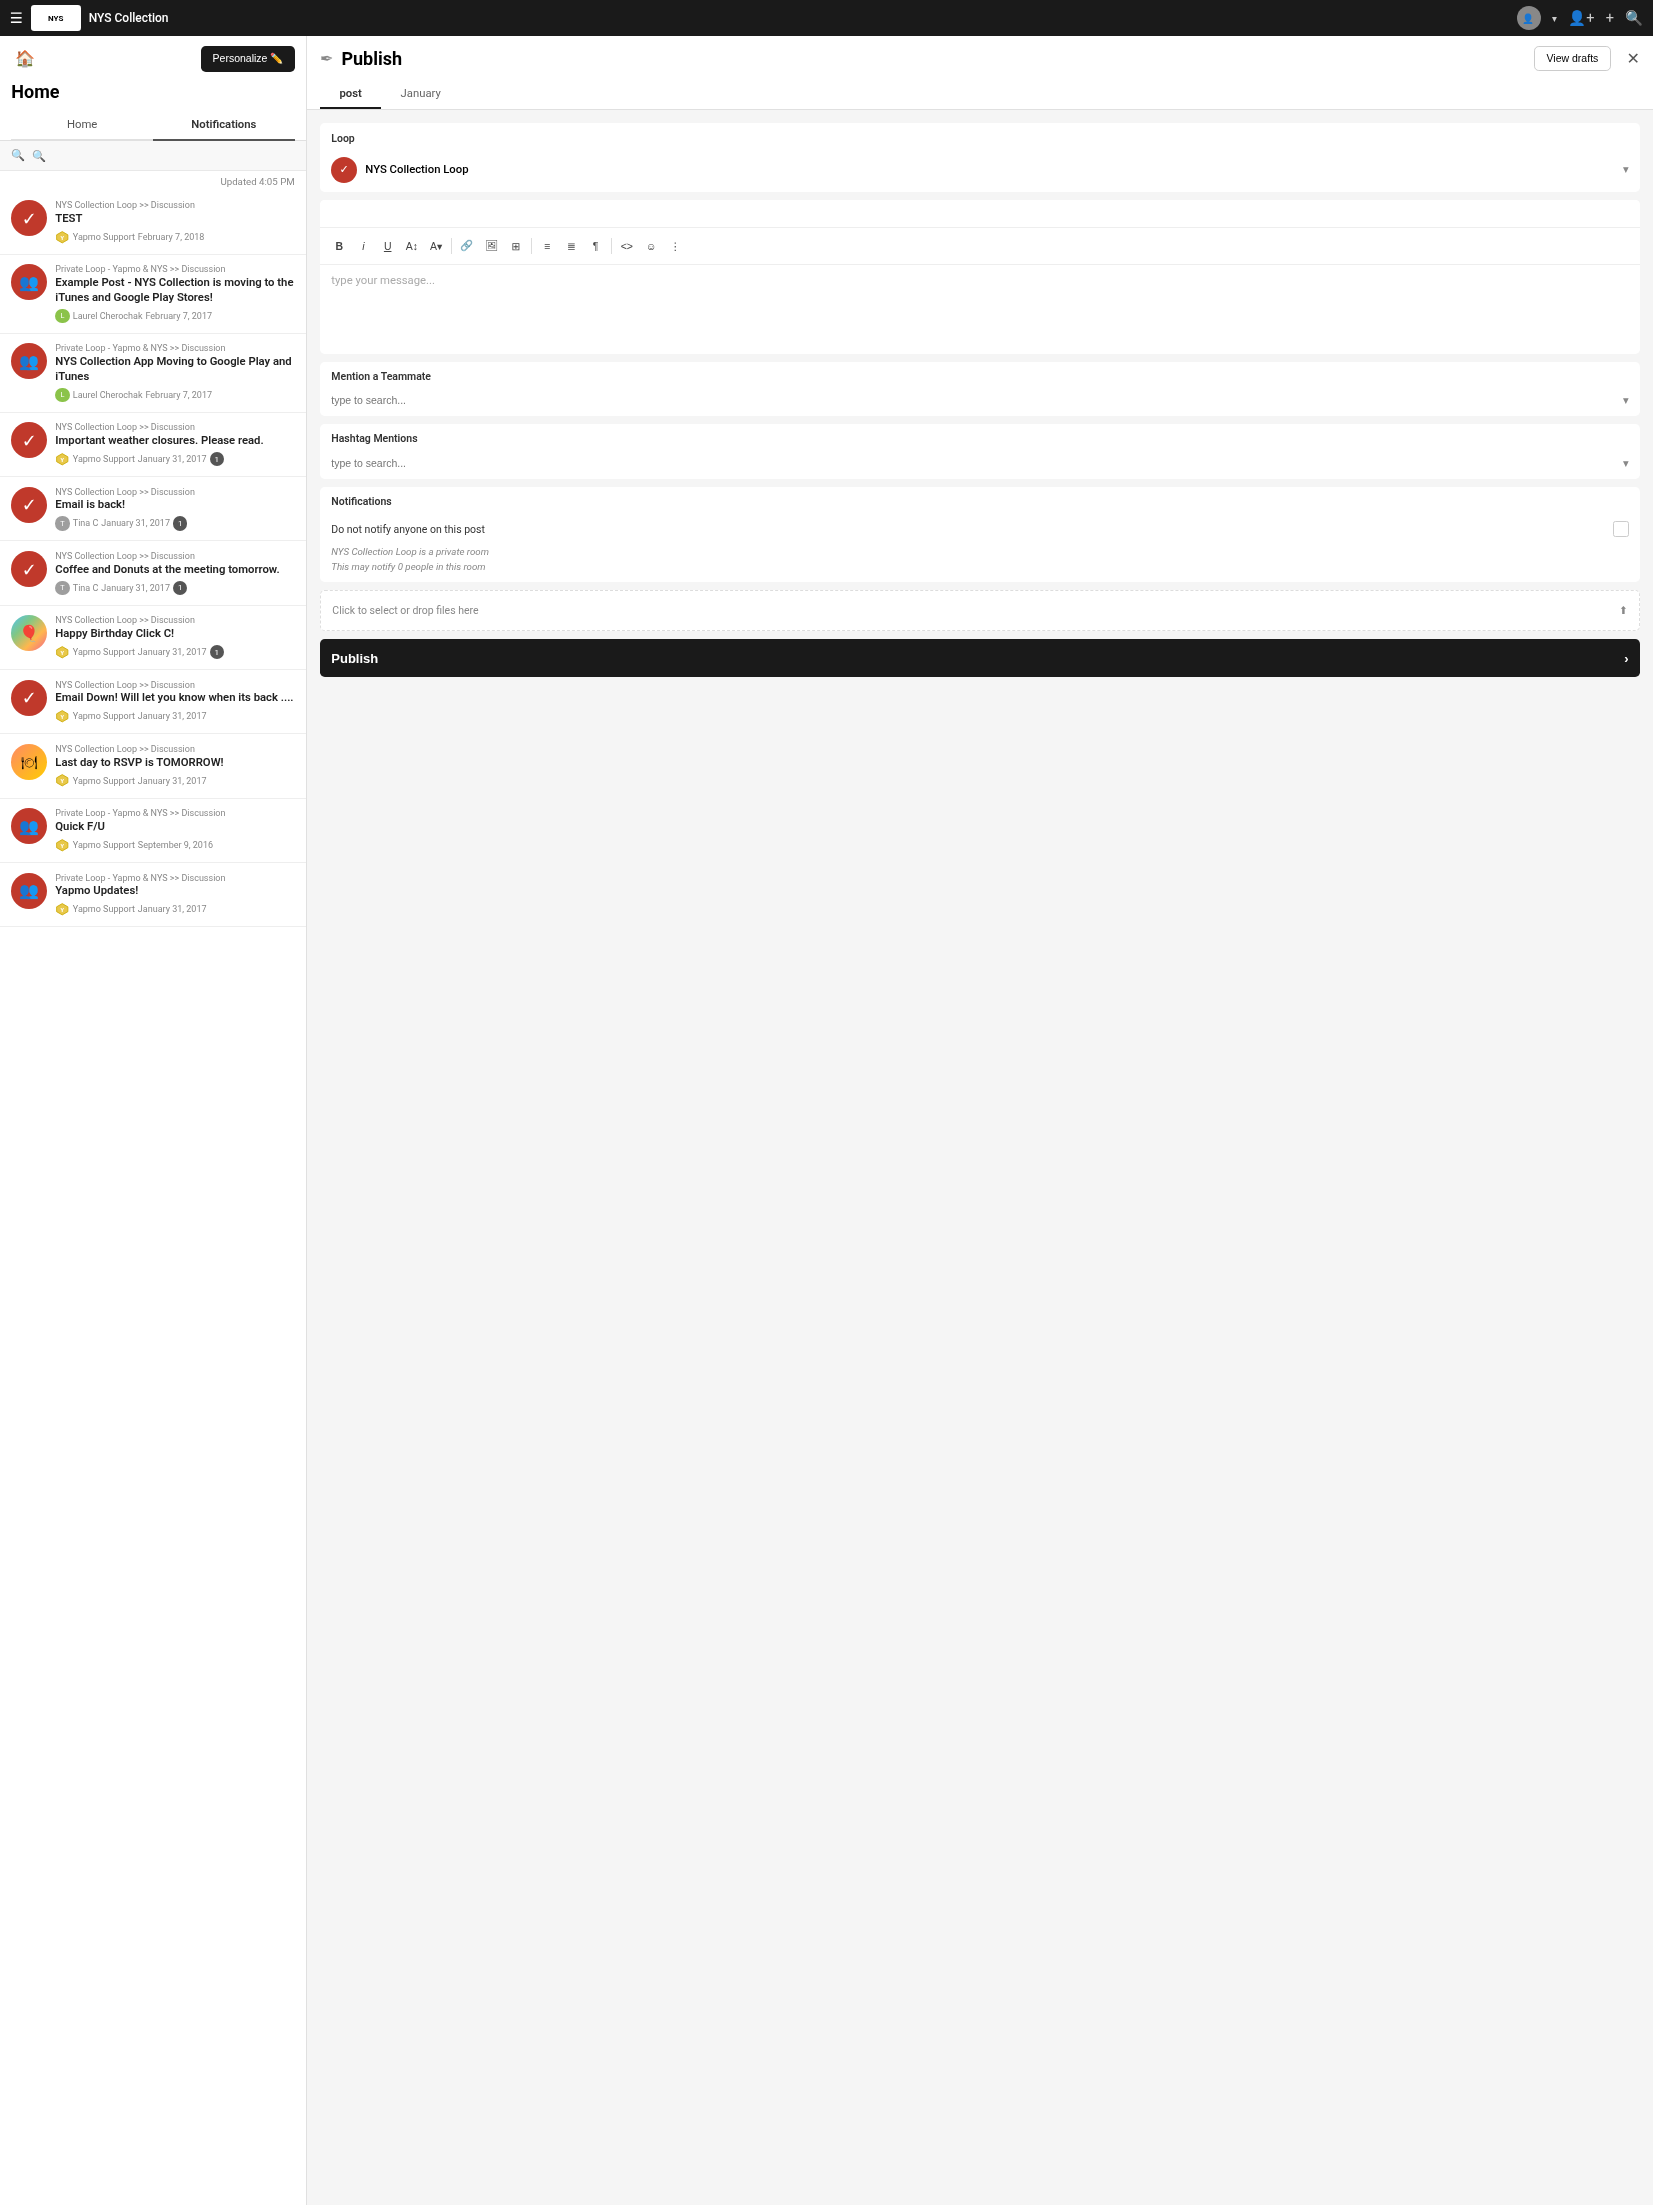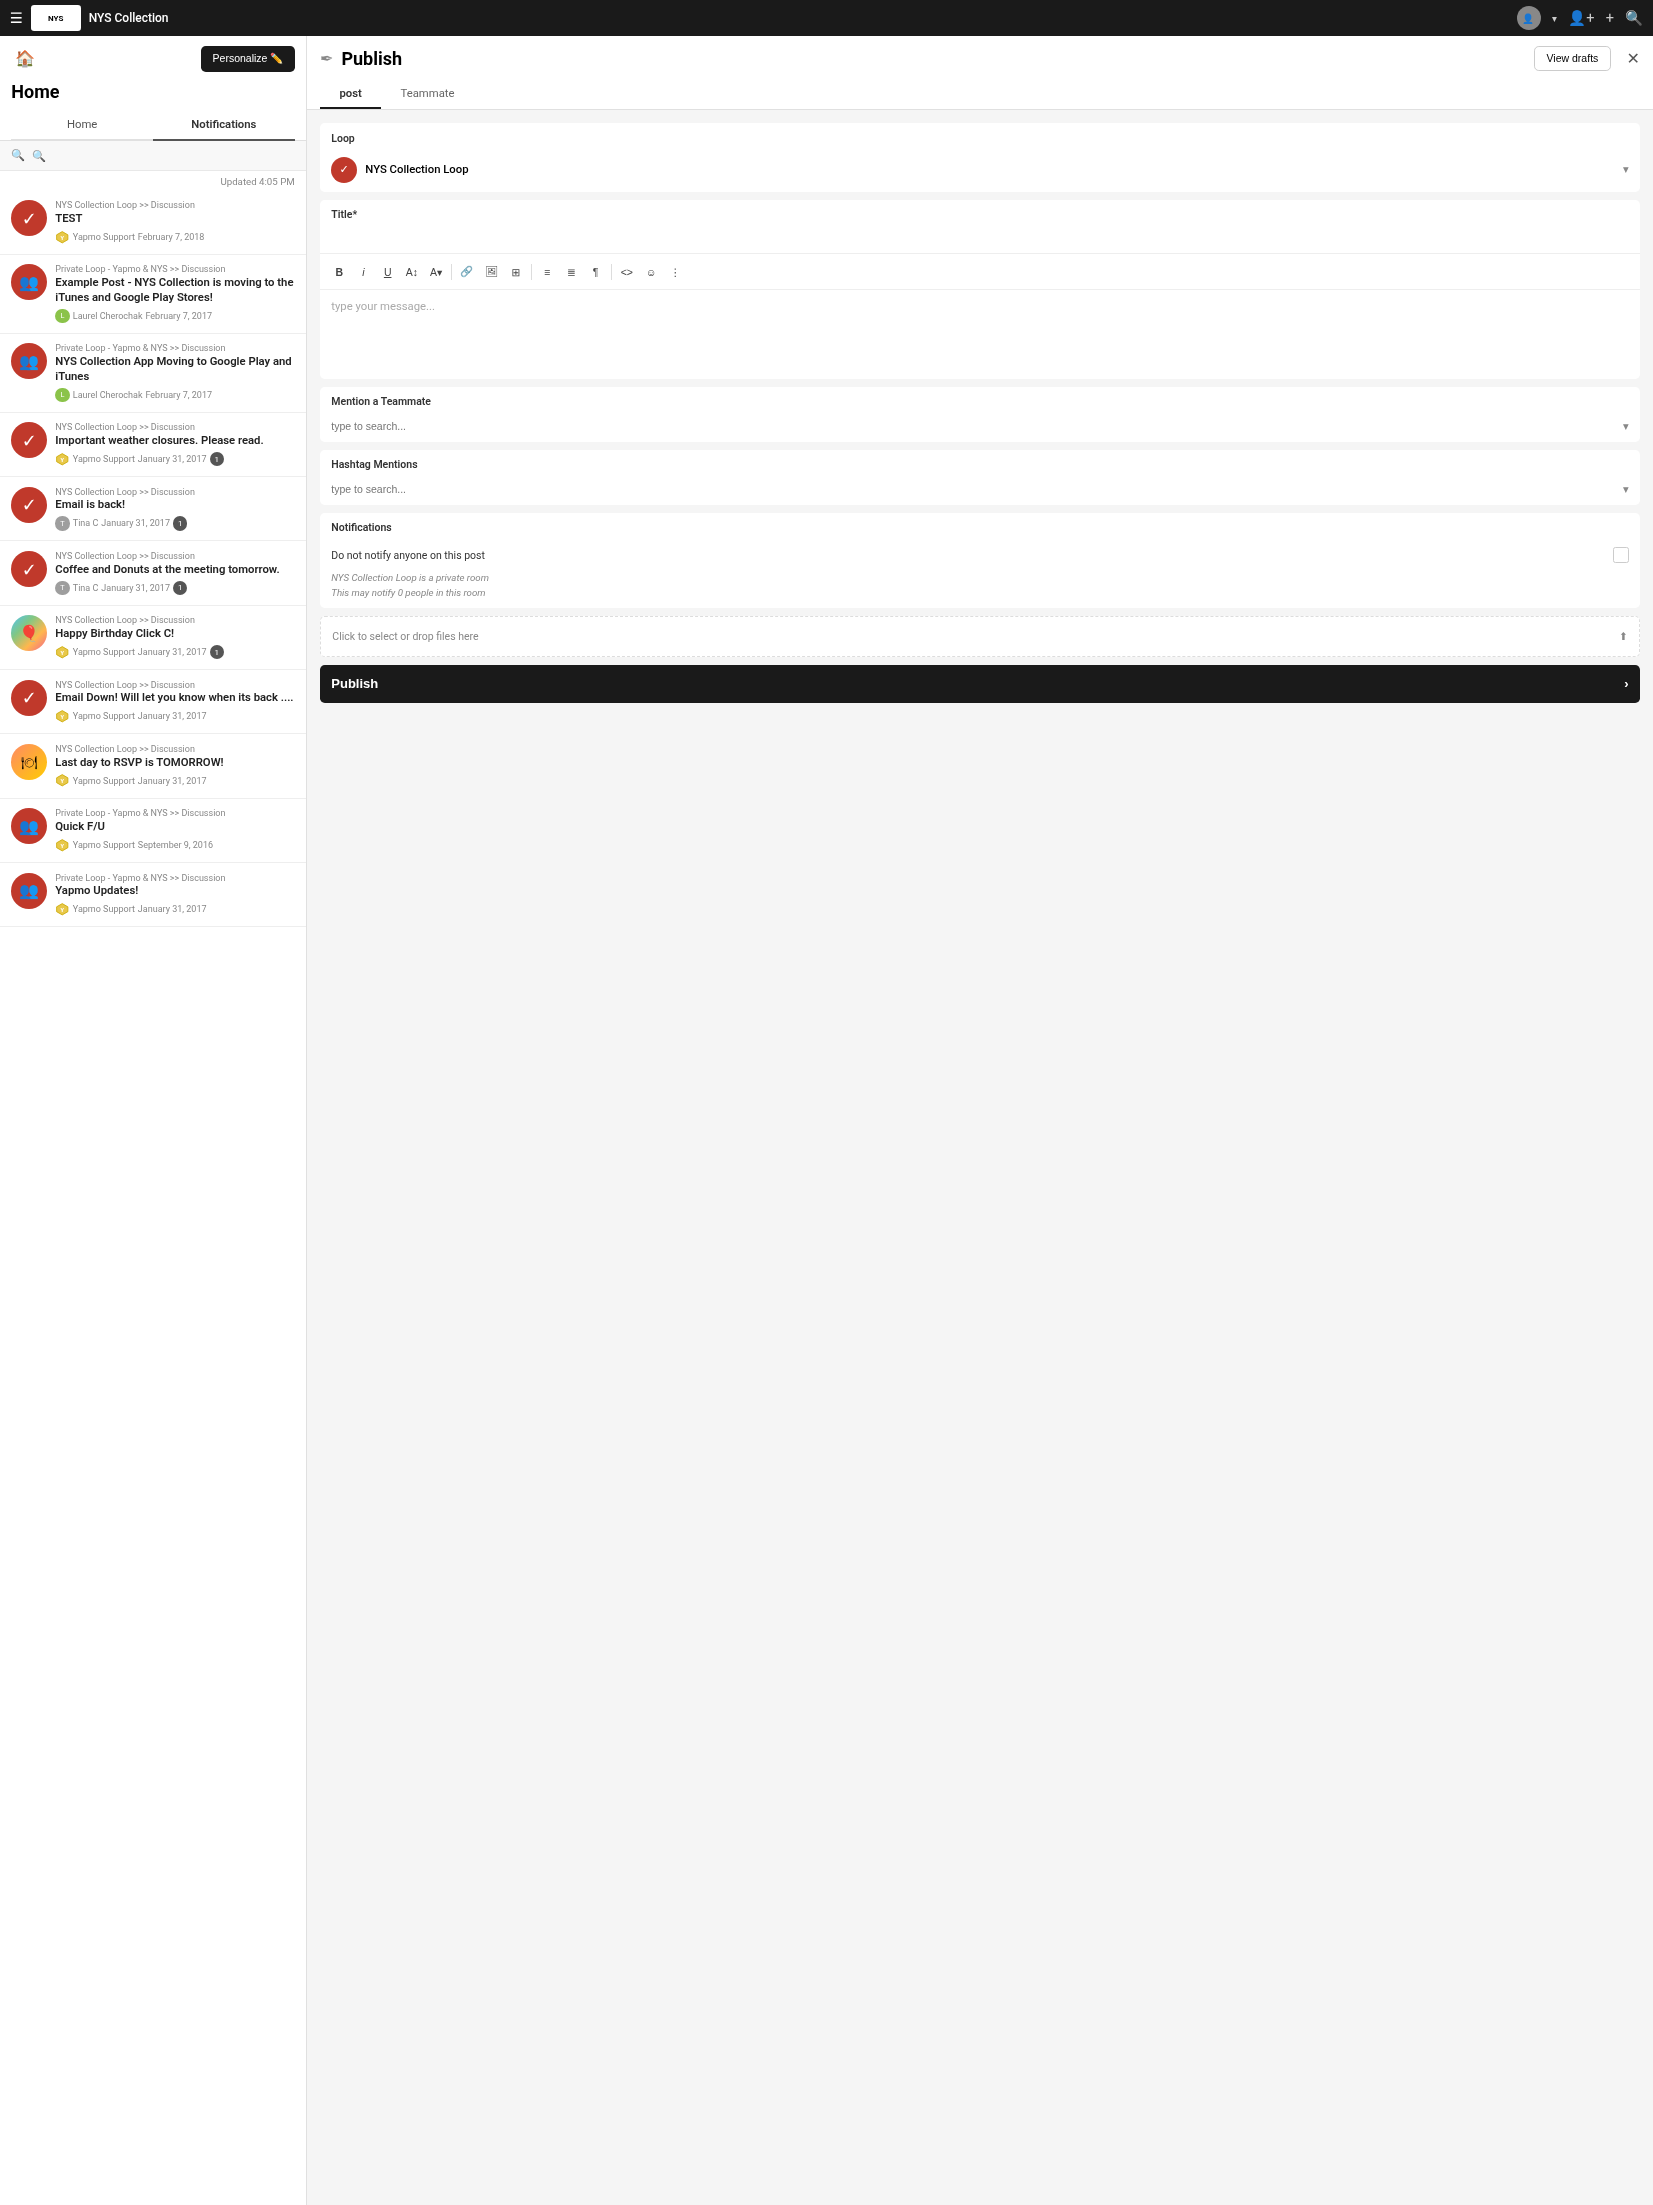--- a/index.html
+++ b/index.html
@@ -716,37 +716,36 @@
           <span class="feather-icon">✒</span>
           <span class="right-title">Publish</span>
         </div>
         <div class="right-actions">
           <button class="view-drafts-btn">View drafts</button>
           <button class="close-btn">✕</button>
         </div>
       </div>
       <div class="right-tabs">
         <div class="right-tab active">post</div>
-        <div class="right-tab">Teammate</div>
+        <div class="right-tab">January</div>
       </div>
     </div>
 
     <div class="right-body">
 
       <div class="form-section">
         <div class="form-label">Loop</div>
         <div class="loop-selector">
           <div class="loop-icon">✓</div>
           <span class="loop-name">NYS Collection Loop</span>
           <span class="chevron-down">▾</span>
         </div>
       </div>
 
       <div class="title-section">
-        <div class="title-label">Title*</div>
         <input class="title-input" type="text" placeholder="" style="">
 
         
         <div class="toolbar-row">
           <button class="toolbar-btn">
               <b>B</b>
             </button>
           <button class="toolbar-btn">
               <i>i</i>
             </button>

